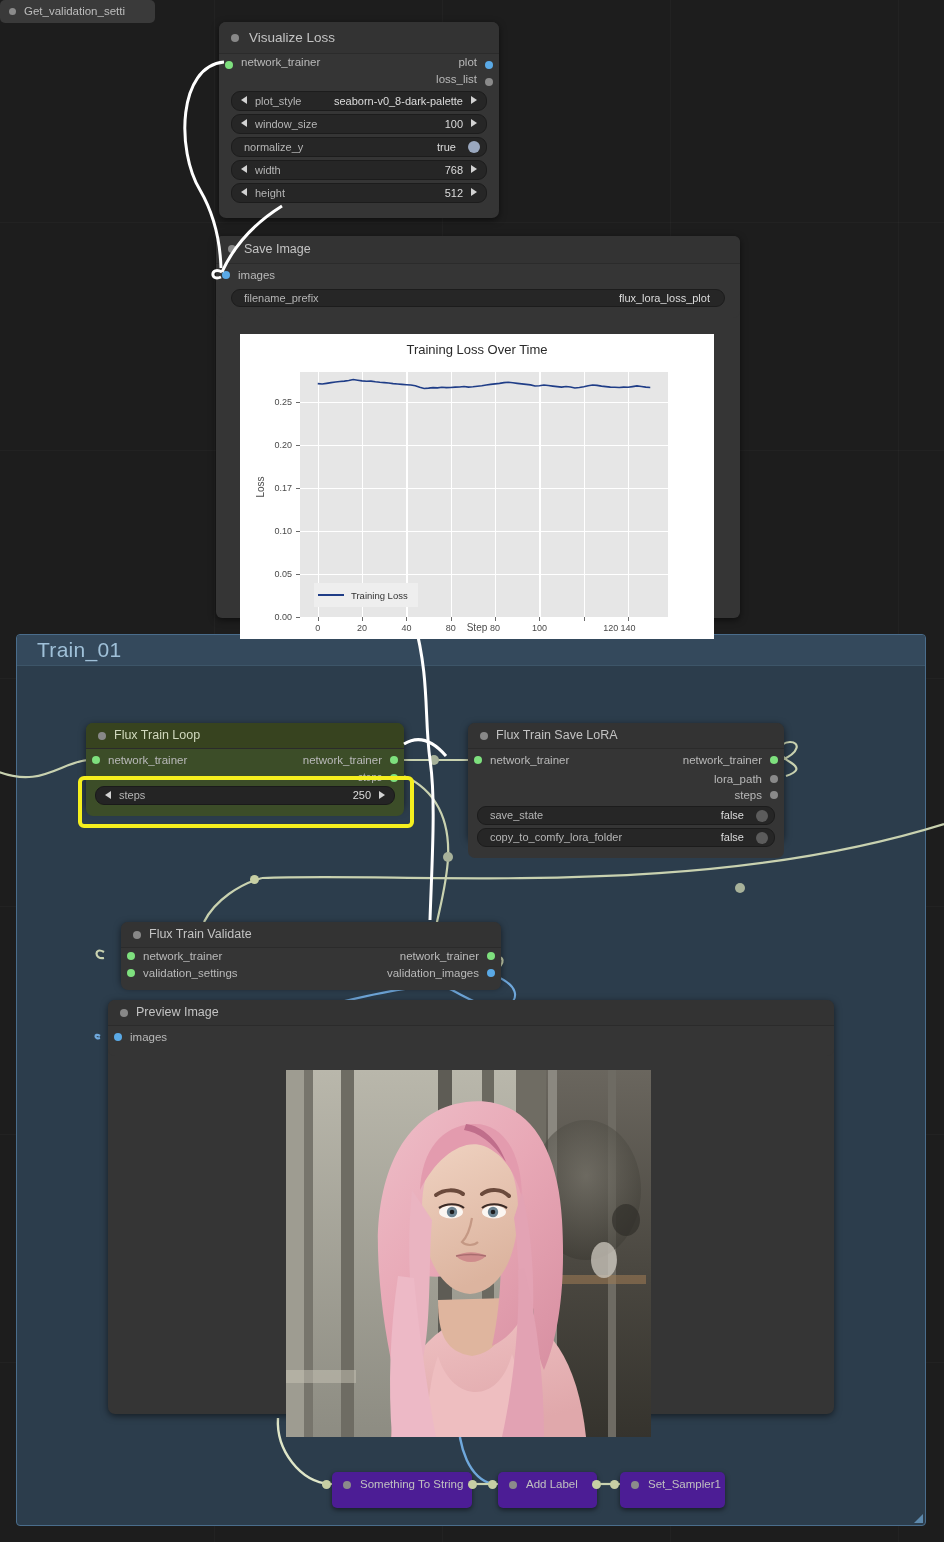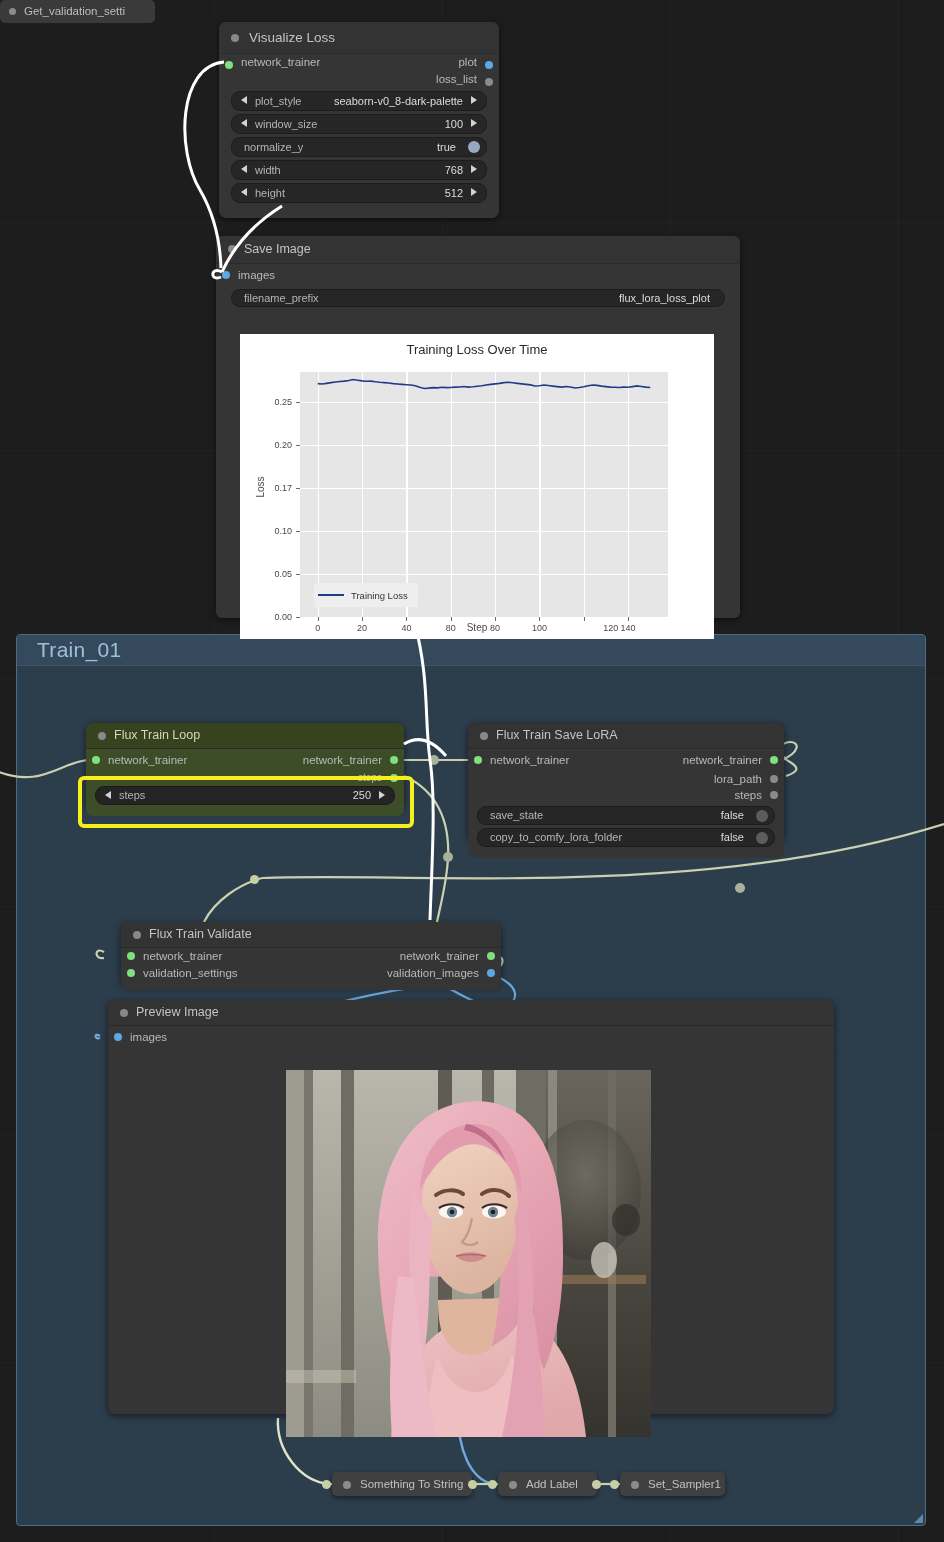--- a/index.html
+++ b/index.html
@@ -133,21 +133,21 @@
   
   #node-flux-validate{left:113px;top:922px;width:380px;height:64px;margin-left:8px;}
 
   
   #node-preview-image{left:108px;top:1000px;width:726px;height:414px;}
   #node-preview-image > .title{height:25px;line-height:25px;}
   #preview-img{position:absolute;left:178px;top:44px;width:365px;height:367px;
       overflow:hidden;background:#8a8a84;}
 
   
-  .cnode{position:absolute;height:24px;border-radius:5px;background:#404040;
+  .cnode{position:absolute;height:36px;border-radius:5px;background:#4c1d95;
       box-shadow:0 2px 5px rgba(0,0,0,.5);}
   .cnode .ctitle{height:25px;line-height:25px;padding-left:28px;
       font-size:11.5px;color:#c0c0c0;position:relative;white-space:nowrap;}
   .cnode .ctitle .dot{position:absolute;left:11px;top:9px;width:8px;height:8px;
       border-radius:50%;background:#8b8b8b;}
   #node-something-to-string{left:332px;top:1472px;width:140px;}
   #node-add-label{left:498px;top:1472px;width:99px;}
   #node-set-sampler1{left:620px;top:1472px;width:105px;}
 
   .linkdot{position:absolute;width:9px;height:9px;border-radius:50%;

